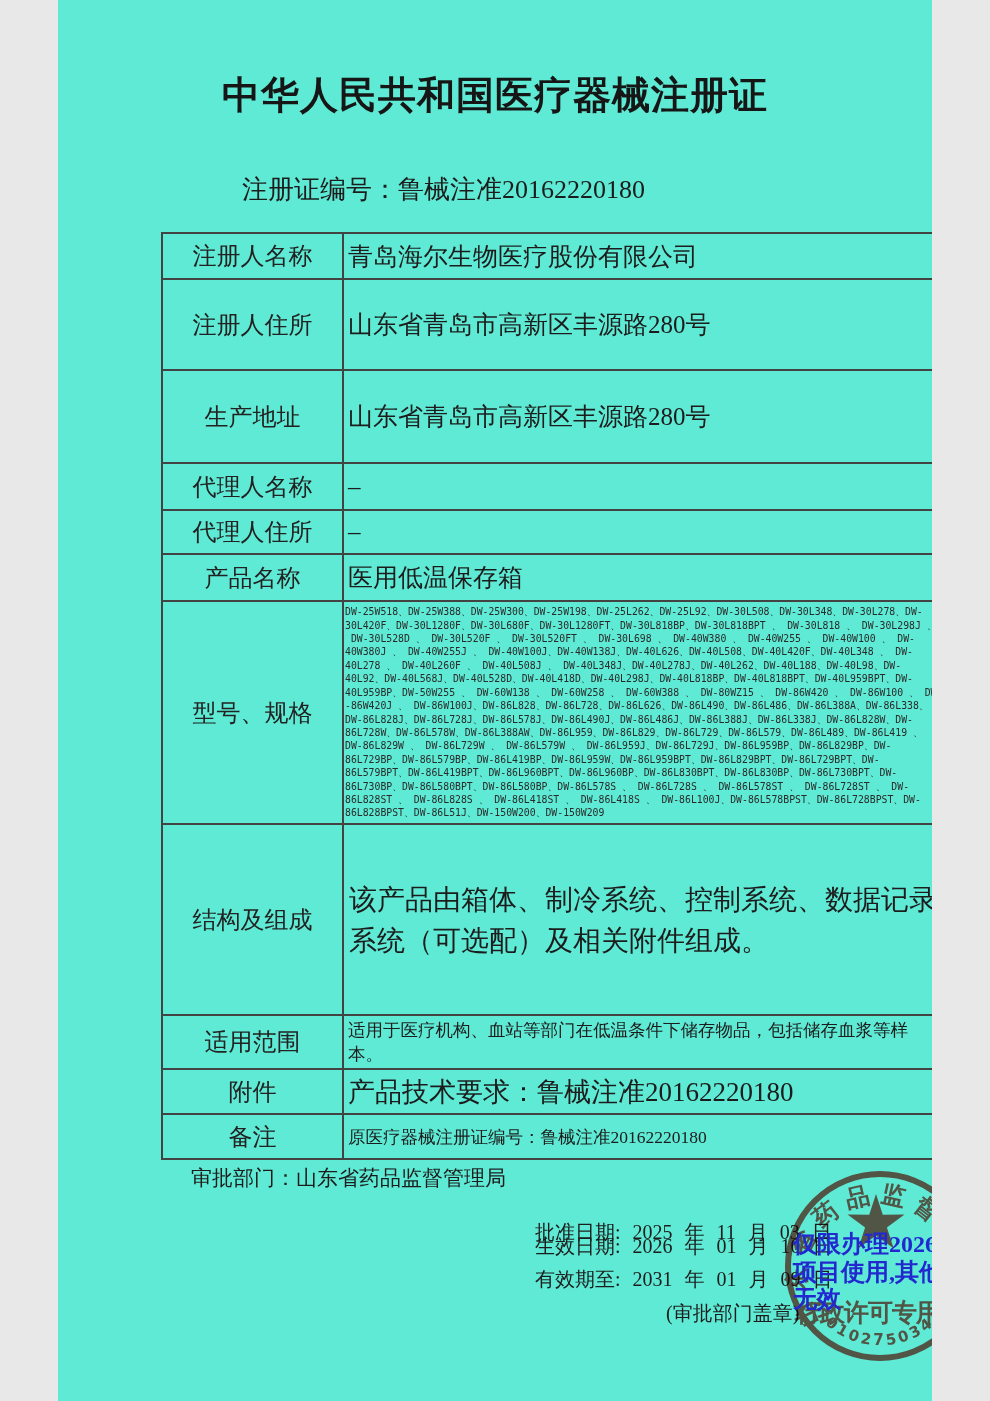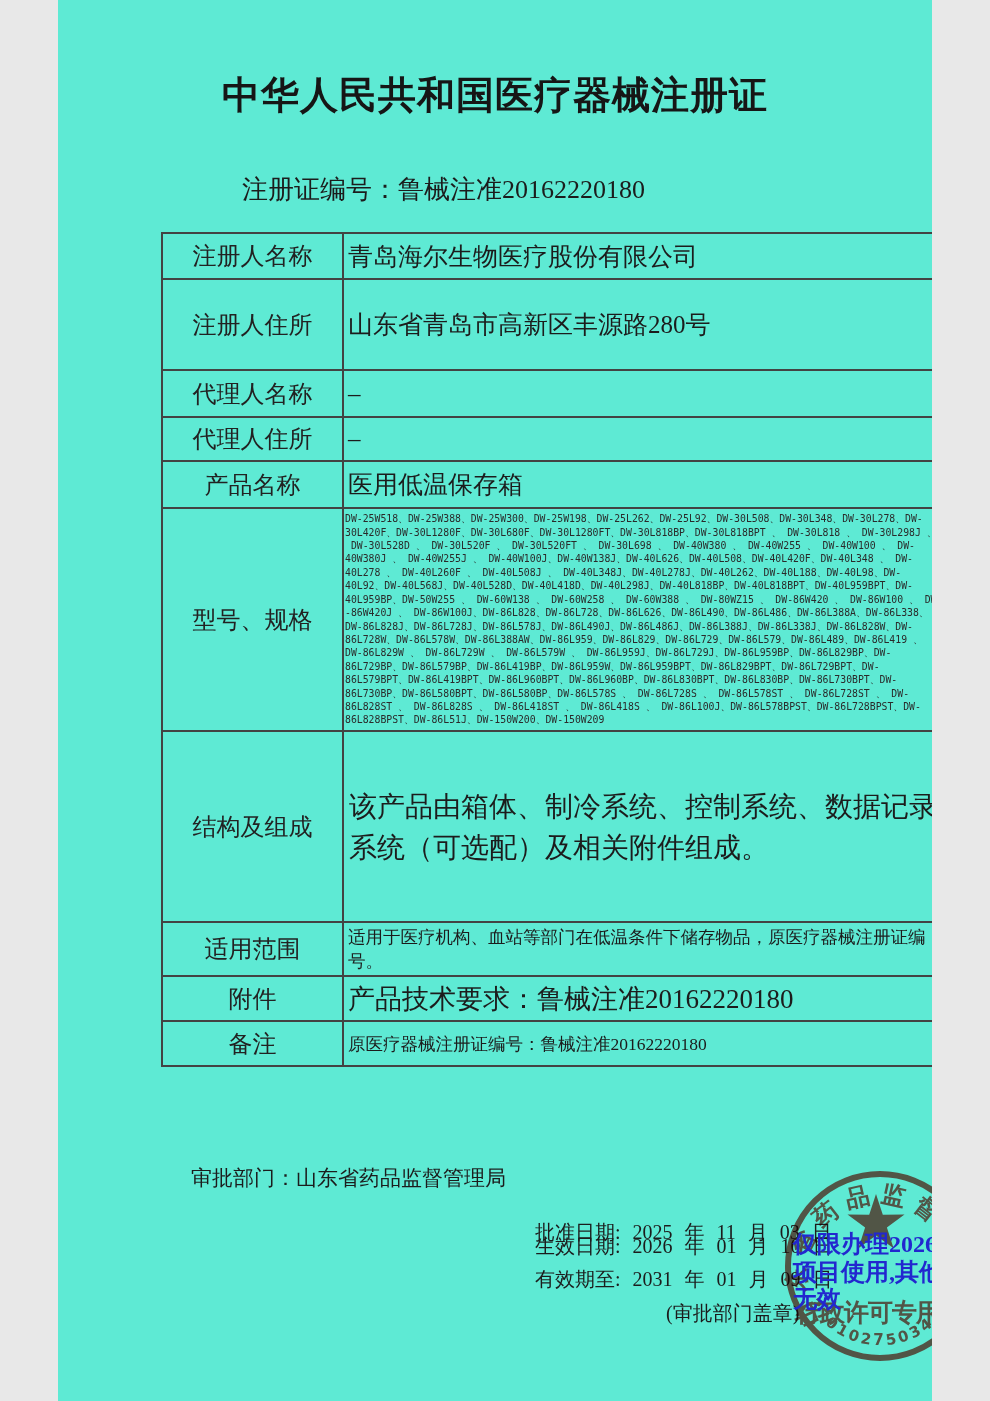--- a/index.html
+++ b/index.html
@@ -59,20 +59,24 @@
       </colgroup>
     <tbody>
         <tr style="height:46px">
       <td class="lbl">注册人名称</td>
       <td class="val">青岛海尔生物医疗股份有限公司</td>
     </tr>
     <tr style="height:91px">
       <td class="lbl">注册人住所</td>
       <td class="val">山东省青岛市高新区丰源路280号</td>
     </tr>
+    <tr style="height:93px">
+      <td class="lbl">生产地址</td>
+      <td class="val">山东省青岛市高新区丰源路280号</td>
+    </tr>
     <tr style="height:47px">
       <td class="lbl">代理人名称</td>
       <td class="val val-dash">–</td>
     </tr>
     <tr style="height:44px">
       <td class="lbl">代理人住所</td>
       <td class="val val-dash">–</td>
     </tr>
     <tr style="height:47px">
       <td class="lbl">产品名称</td>
@@ -96,21 +100,21 @@
 86L730BP、DW-86L580BPT、DW-86L580BP、DW-86L578S 、 DW-86L728S 、 DW-86L578ST 、 DW-86L728ST 、 DW-
 86L828ST 、 DW-86L828S 、 DW-86L418ST 、 DW-86L418S 、 DW-86L100J、DW-86L578BPST、DW-86L728BPST、DW-
 86L828BPST、DW-86L51J、DW-150W200、DW-150W209</td>
     </tr>
     <tr style="height:191px" class="row-struct">
       <td class="lbl">结构及组成</td>
       <td class="val">该产品由箱体、制冷系统、控制系统、数据记录系统（可选配）及相关附件组成。</td>
     </tr>
     <tr style="height:46px">
       <td class="lbl">适用范围</td>
-      <td class="val val-sm">适用于医疗机构、血站等部门在低温条件下储存物品，原医疗器械注册证编号。</td>
+      <td class="val val-sm">适用于医疗机构、血站等部门在低温条件下储存物品，包括储存血浆等样本。</td>
     </tr>
     <tr style="height:45px" class="row-attach">
       <td class="lbl">附件</td>
       <td class="val">产品技术要求：鲁械注准20162220180</td>
     </tr>
     <tr style="height:45px">
       <td class="lbl">备注</td>
       <td class="val val-sm">原医疗器械注册证编号：鲁械注准20162220180</td>
     </tr>
   </tbody>

